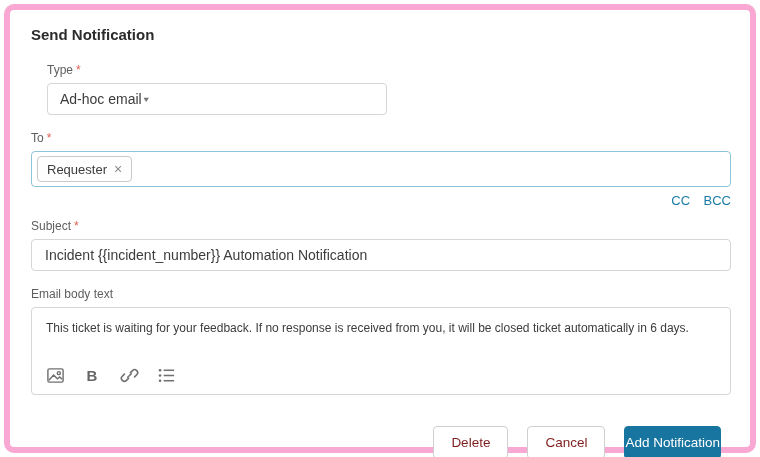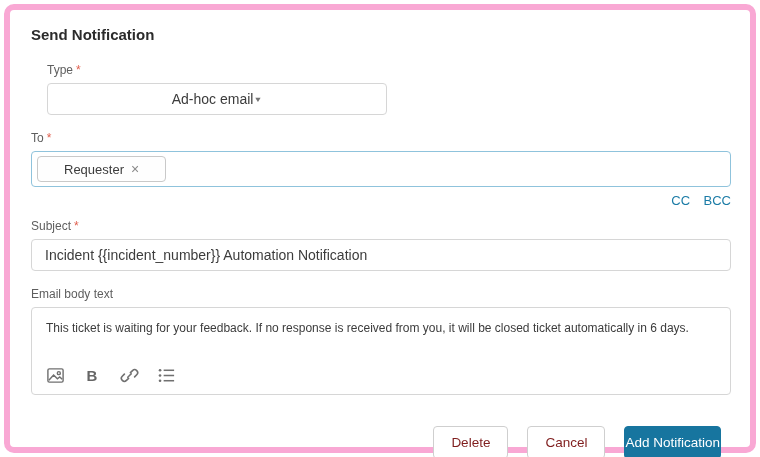--- a/index.html
+++ b/index.html
@@ -32,41 +32,41 @@
     color: #e0604f;
     margin-left: 3px;
   }
   .select-box {
     width: 340px; height: 32px;
     border: 1px solid #d6d6d6;
     border-radius: 4px;
     background: #fff;
     display: flex;
     align-items: center;
-    justify-content: center;
+    justify-content: flex-start;
     padding: 0 12px;
     cursor: pointer;
   }
   .select-value { font-size: 14px; color: #3c3c3c; }
   .select-arrow { font-size: 9px; color: #757575; transform: scaleY(0.85); }
   .field-group-type { margin-bottom: 16px; margin-left: 16px; }
   .to-box {
     width: 700px; height: 36px;
     border: 1px solid #8fc3dc;
     border-radius: 4px;
     background: #fff;
     display: flex;
     align-items: center;
     padding: 0 5px;
   }
   .chip {
     display: inline-flex;
     align-items: center;
     height: 26px;
-    padding: 0 26px;
+    padding: 0 9px;
     border: 1px solid #c9c9c9;
     border-radius: 4px;
     background: #fefefe;
     font-size: 13px;
     color: #3c3c3c;
   }
   .chip-remove {
     margin-left: 7px;
     color: #8a8a8a;
     font-size: 14px;

